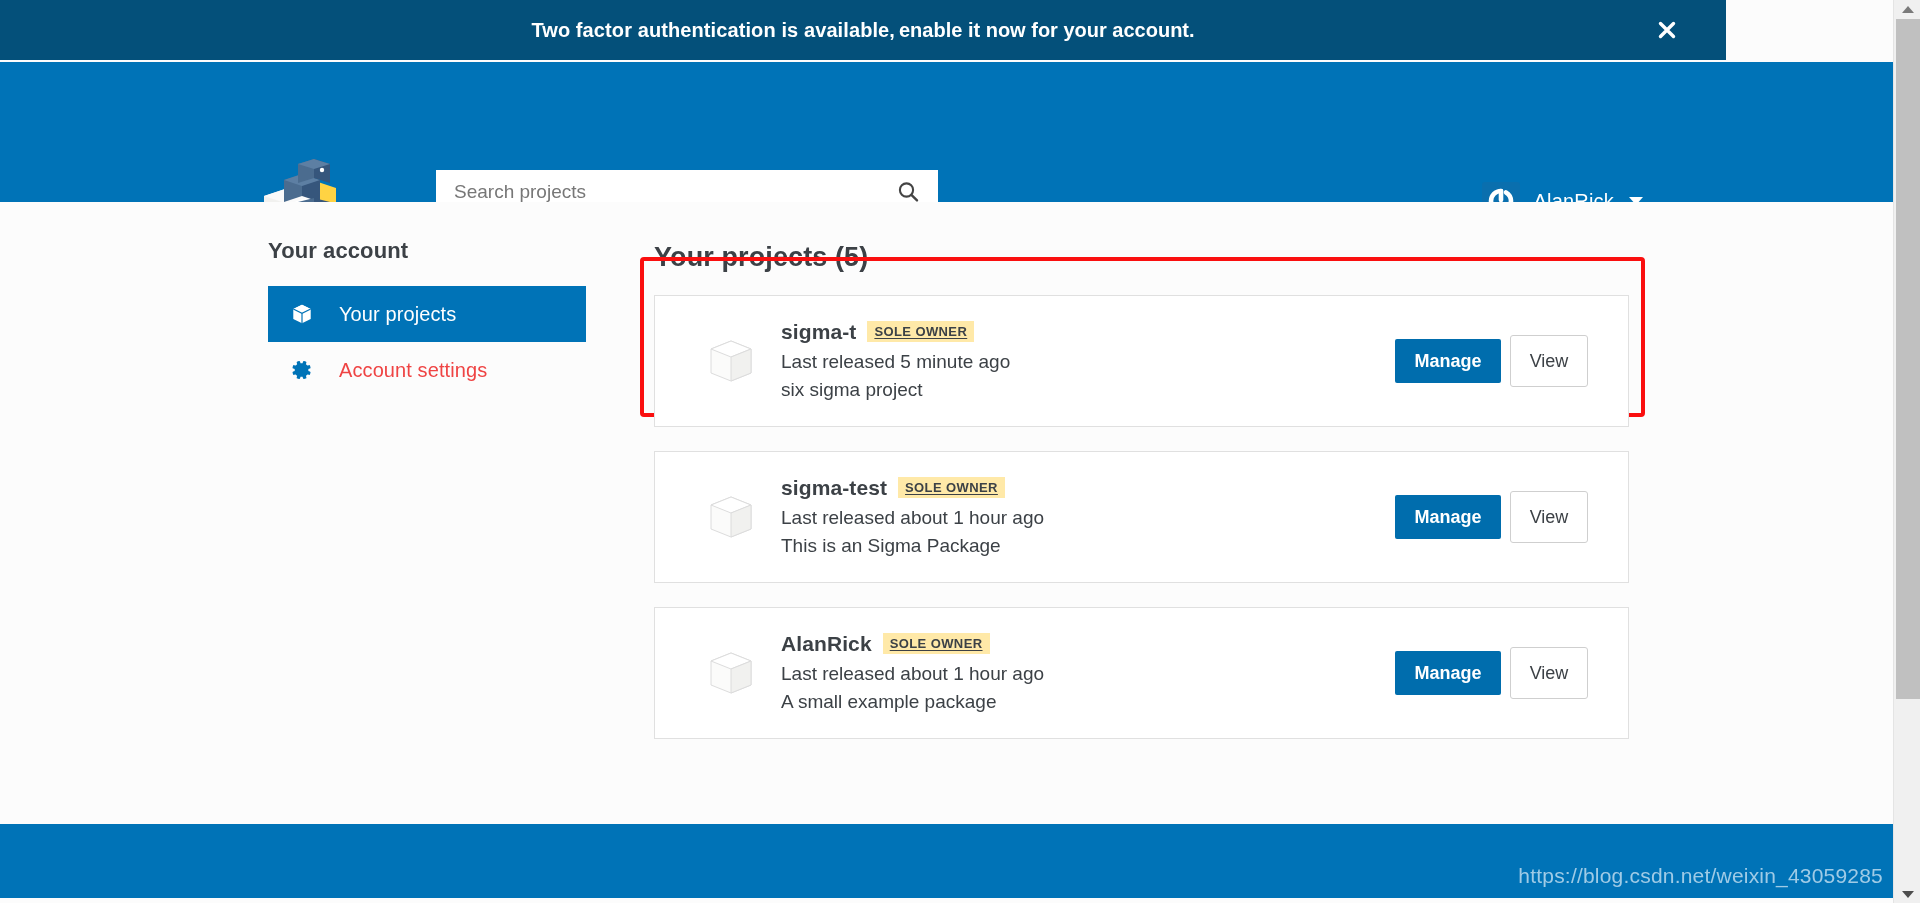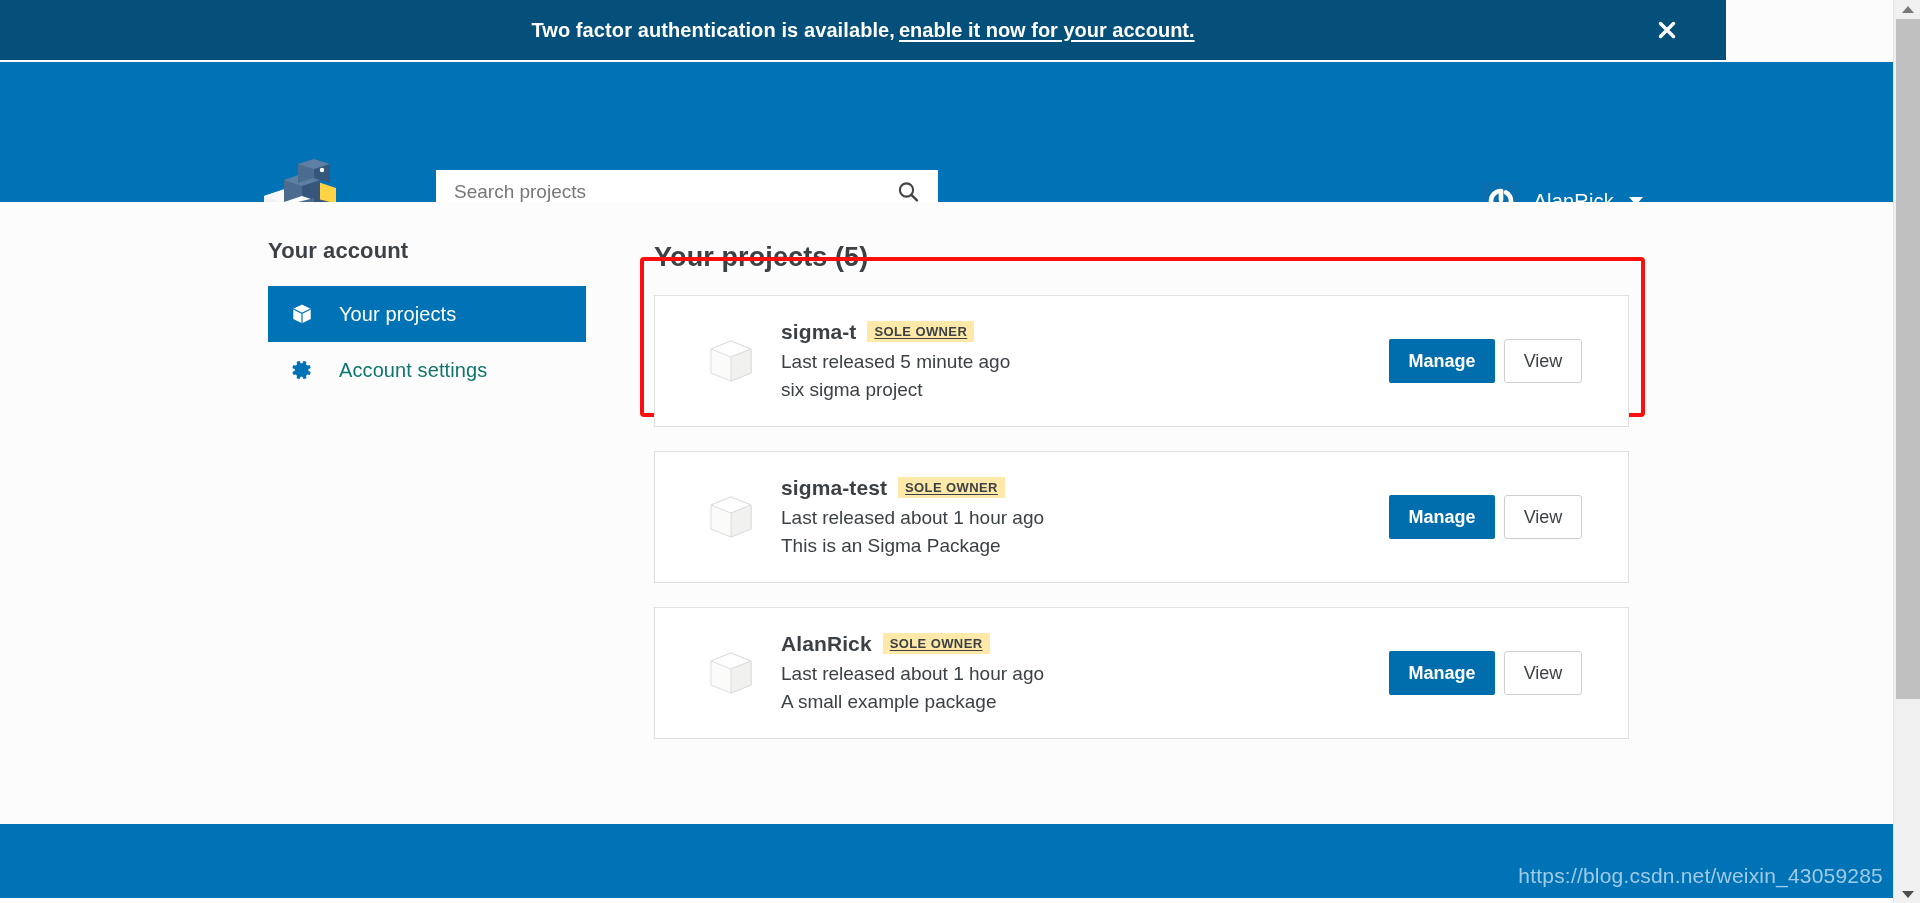--- a/index.html
+++ b/index.html
@@ -35,21 +35,20 @@
     color: #ffffff;
     font-size: 20px;
     font-weight: bold;
     letter-spacing: 0.1px;
     white-space: nowrap;
   }
   .notif-link {
     color: #ffffff;
     font-size: 20px;
     font-weight: bold;
-    text-decoration: underline;
     text-underline-offset: 3px;
     margin-left: 4px;
     cursor: pointer;
   }
   .notif-close {
     position: absolute;
     right: 46px;
     top: 50%;
     transform: translateY(-50%);
     width: 26px;
@@ -177,21 +176,21 @@
     height: 56px;
     padding-left: 22px;
     cursor: pointer;
   }
   .side-item.active {
     background: #0073b7;
   }
   .side-item.active .side-label { color: #ffffff; }
   .side-label {
     font-size: 20px;
-    color: #0f766e;
+    color: #ef4444;
     letter-spacing: 0.1px;
   }
   .side-icon { width: 24px; height: 24px; display: flex; align-items: center; justify-content: center; }
 
   
   .main {
     position: absolute;
     left: 654px;
     top: 0;
     width: 990px;
@@ -269,37 +268,37 @@
   .card-desc {
     font-size: 19px;
     color: #3c4146;
     line-height: 1.35;
     margin-top: 2px;
   }
   .card-actions {
     display: flex;
     align-items: center;
     gap: 9px;
-    margin-right: 26px;
+    margin-right: 20px;
   }
   .btn-manage {
     width: 106px;
     height: 44px;
     background: #006dad;
     color: #ffffff;
     border: 0;
     font-family: "Liberation Sans", sans-serif;
     font-size: 18px;
     font-weight: bold;
     cursor: pointer;
     border-radius: 2px;
   }
   .btn-view {
     width: 78px;
-    height: 44px;
+    height: 52px;
     background: #ffffff;
     color: #3c4146;
     border: 1px solid #cfcfcf;
     font-family: "Liberation Sans", sans-serif;
     font-size: 18px;
     cursor: pointer;
     border-radius: 3px;
   }
 
   

